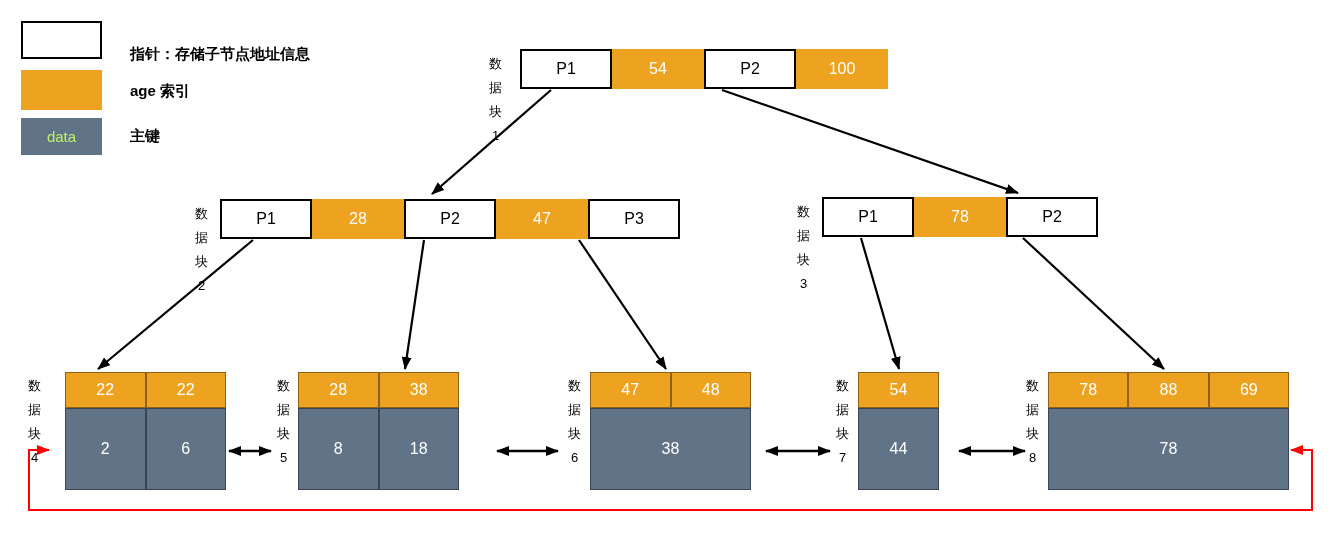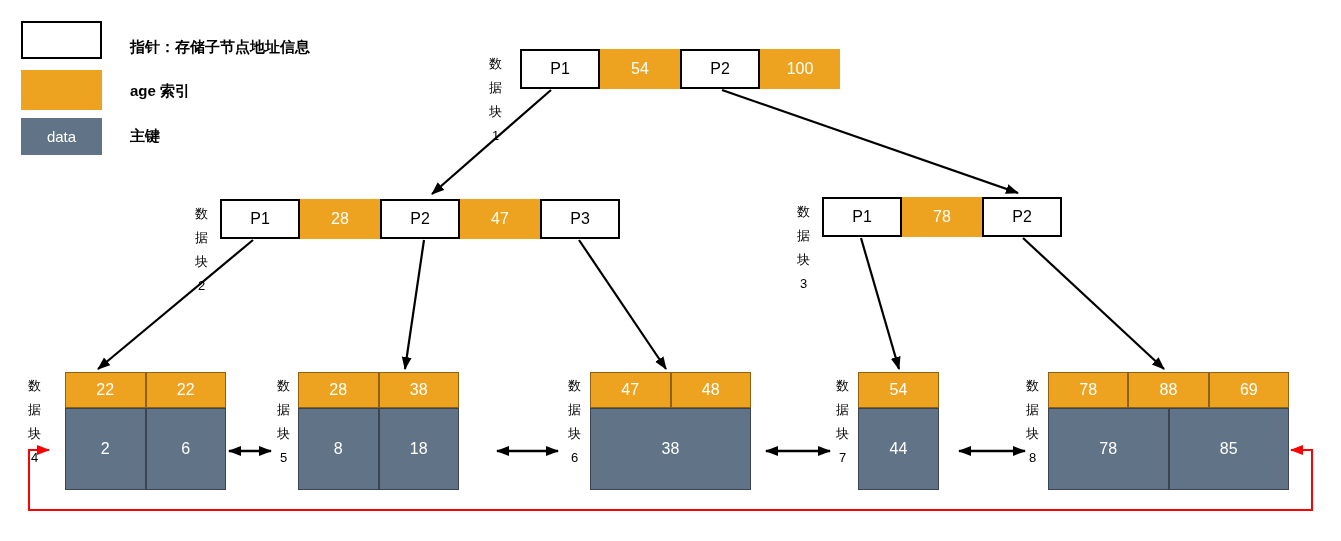--- a/index.html
+++ b/index.html
@@ -4,45 +4,45 @@
 <style>
   html,body{margin:0;padding:0;background:#fff;}
   #canvas{
     position:relative;width:1341px;height:541px;background:#fff;overflow:hidden;
     font-family:"Liberation Sans",sans-serif;color:#000;
   }
   
   .swatch{position:absolute;box-sizing:border-box;}
   .swatch.pointer{background:#fff;border:2px solid #000;}
   .swatch.index{background:#EEA320;}
-  .swatch.pk{background:#617487;color:#ffffff;font-size:15px;display:flex;align-items:center;justify-content:center;}
+  .swatch.pk{background:#617487;color:#bef264;font-size:15px;display:flex;align-items:center;justify-content:center;}
   .legend-label{position:absolute;font-size:15px;font-weight:bold;white-space:nowrap;}
   
   .inode{position:absolute;display:flex;height:40px;}
-  .icell{box-sizing:border-box;width:80px;height:40px;display:flex;align-items:center;justify-content:center;font-size:16px;}
+  .icell{box-sizing:border-box;width:92px;height:40px;display:flex;align-items:center;justify-content:center;font-size:16px;}
   .icell.pointer{background:#fff;border:2px solid #000;color:#000;}
   .icell.index{background:#EEA320;color:#fff;}
   
   .leaf{position:absolute;top:372px;}
   .lrow{display:flex;}
   .lcell{flex:1;display:flex;align-items:center;justify-content:center;color:#fff;font-size:16px;outline:1px solid rgba(0,0,0,0.4);outline-offset:-1px;}
   .irow .lcell{background:#EEA320;height:36px;}
   .drow .lcell{background:#617487;height:82px;}
   
   .vlabel{position:absolute;width:17px;font-size:13px;line-height:24px;text-align:center;word-break:break-all;line-break:anywhere;}
   
   #arrows{position:absolute;left:0;top:0;width:1341px;height:541px;pointer-events:none;}
 </style>
 </head>
 <body>
 
 <div id="canvas">
 
   <div class="swatch pointer" style="left:21px;top:21px;width:81px;height:38px;"></div>
-  <div class="legend-label" style="left:130px;top:38px;">指针：存储子节点地址信息</div>
+  <div class="legend-label" style="left:130px;top:45px;">指针：存储子节点地址信息</div>
 
   <div class="swatch index" style="left:21px;top:70px;width:81px;height:40px;"></div>
   <div class="legend-label" style="left:130px;top:82px;">age 索引</div>
 
   <div class="swatch pk" style="left:21px;top:118px;width:81px;height:37px;">
     <span>data</span>
   </div>
   <div class="legend-label" style="left:130px;top:127px;">主键</div>
 
   <div class="vlabel" style="left:487px;top:52px;">数据块1</div>
@@ -116,21 +116,20 @@
 
   <div class="vlabel" style="left:1024px;top:374px;">数据块8</div>
   <div class="leaf" style="left:1048px;width:241px;">
     <div class="lrow irow">
       <div class="lcell">78</div>
       <div class="lcell">88</div>
       <div class="lcell">69</div>
     </div>
     <div class="lrow drow">
       <div class="lcell">78</div>
-      <div class="lcell">85</div>
     </div>
   </div>
 
   <svg id="arrows" viewBox="0 0 1341 541" xmlns="http://www.w3.org/2000/svg">
     <defs>
       <marker id="ab" markerUnits="userSpaceOnUse" markerWidth="14" markerHeight="12" refX="12" refY="5" orient="auto-start-reverse">
         <path d="M0,0 L13,5 L0,10 Z" fill="#000"></path>
       </marker>
       <marker id="ar" markerUnits="userSpaceOnUse" markerWidth="14" markerHeight="12" refX="12" refY="5" orient="auto-start-reverse">
         <path d="M0,0 L13,5 L0,10 Z" fill="#FF0000"></path>

